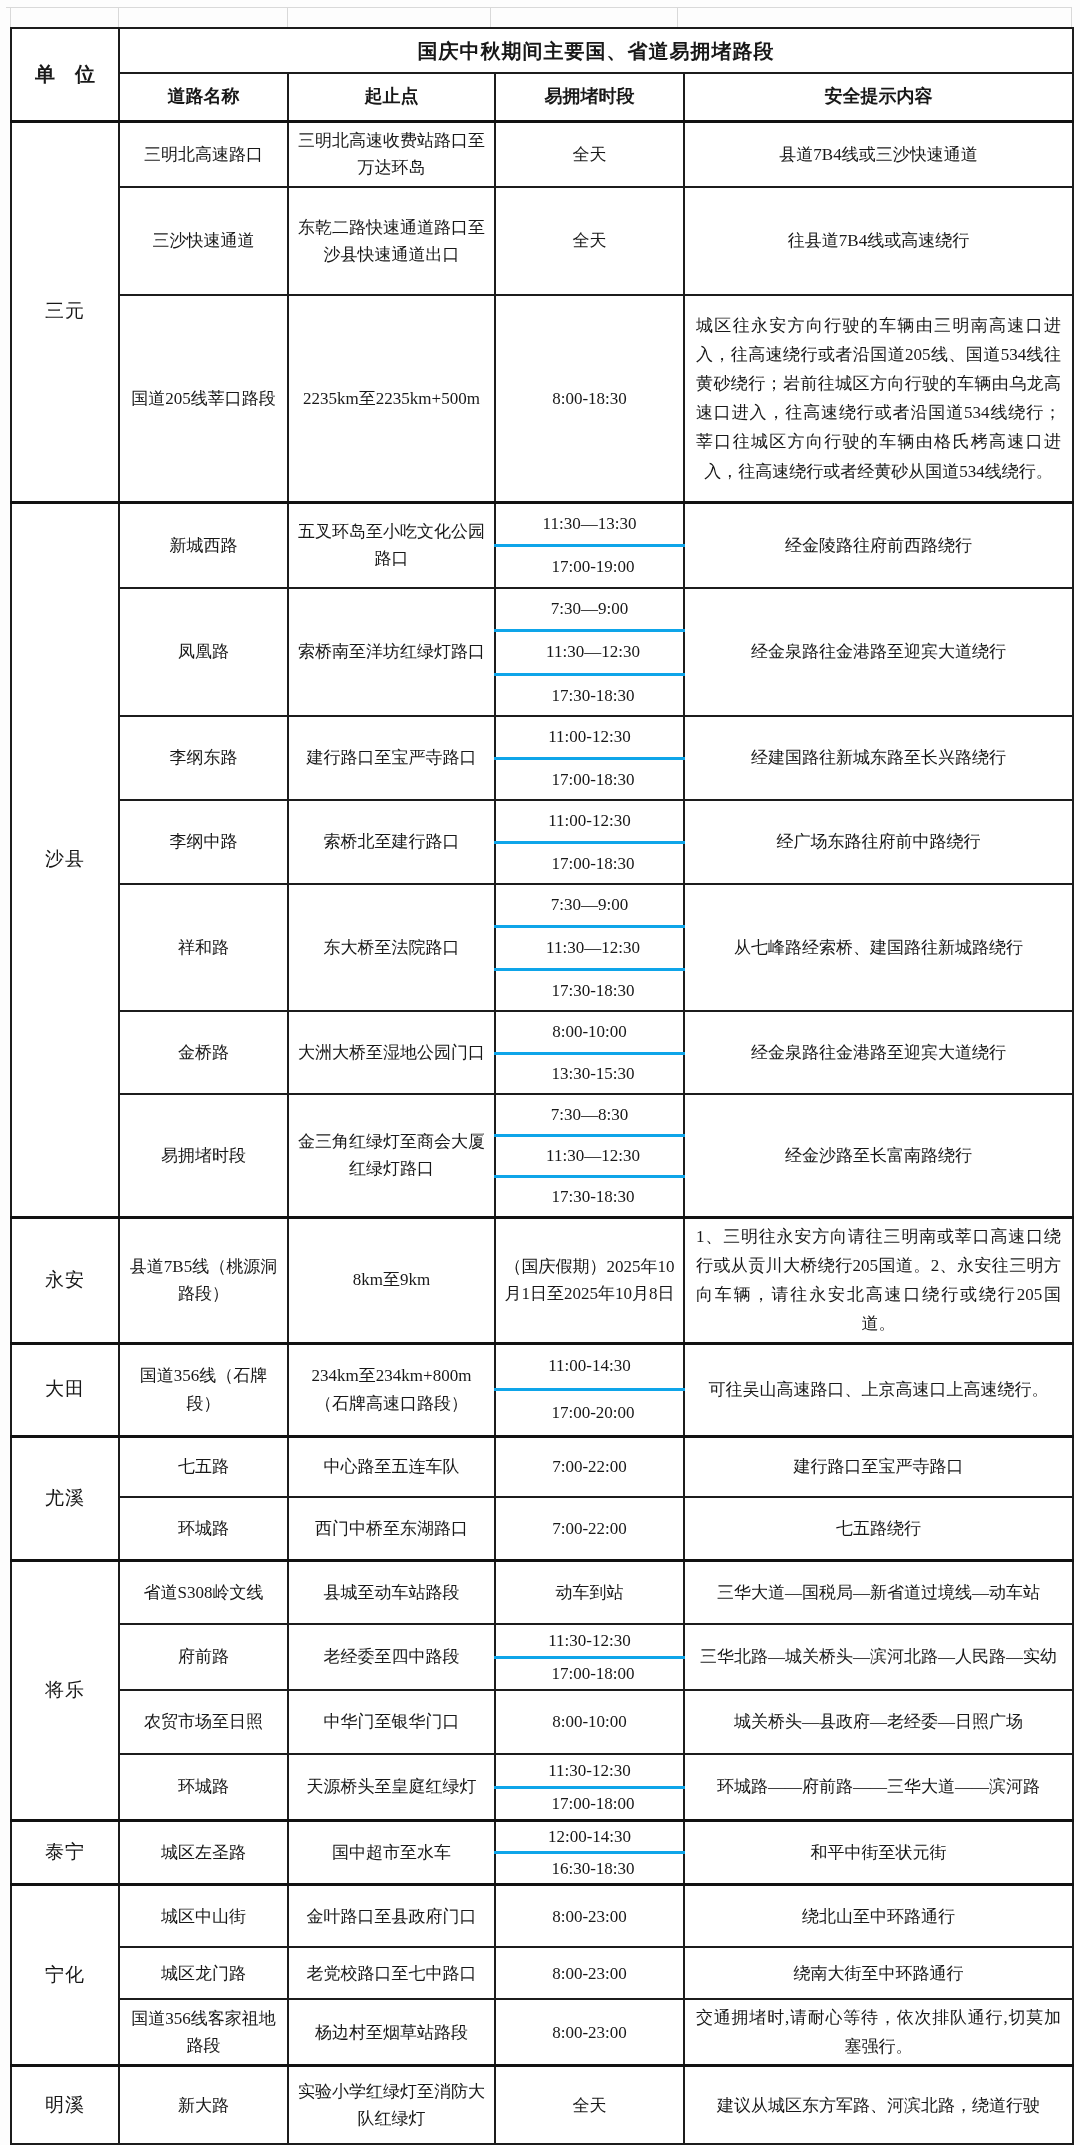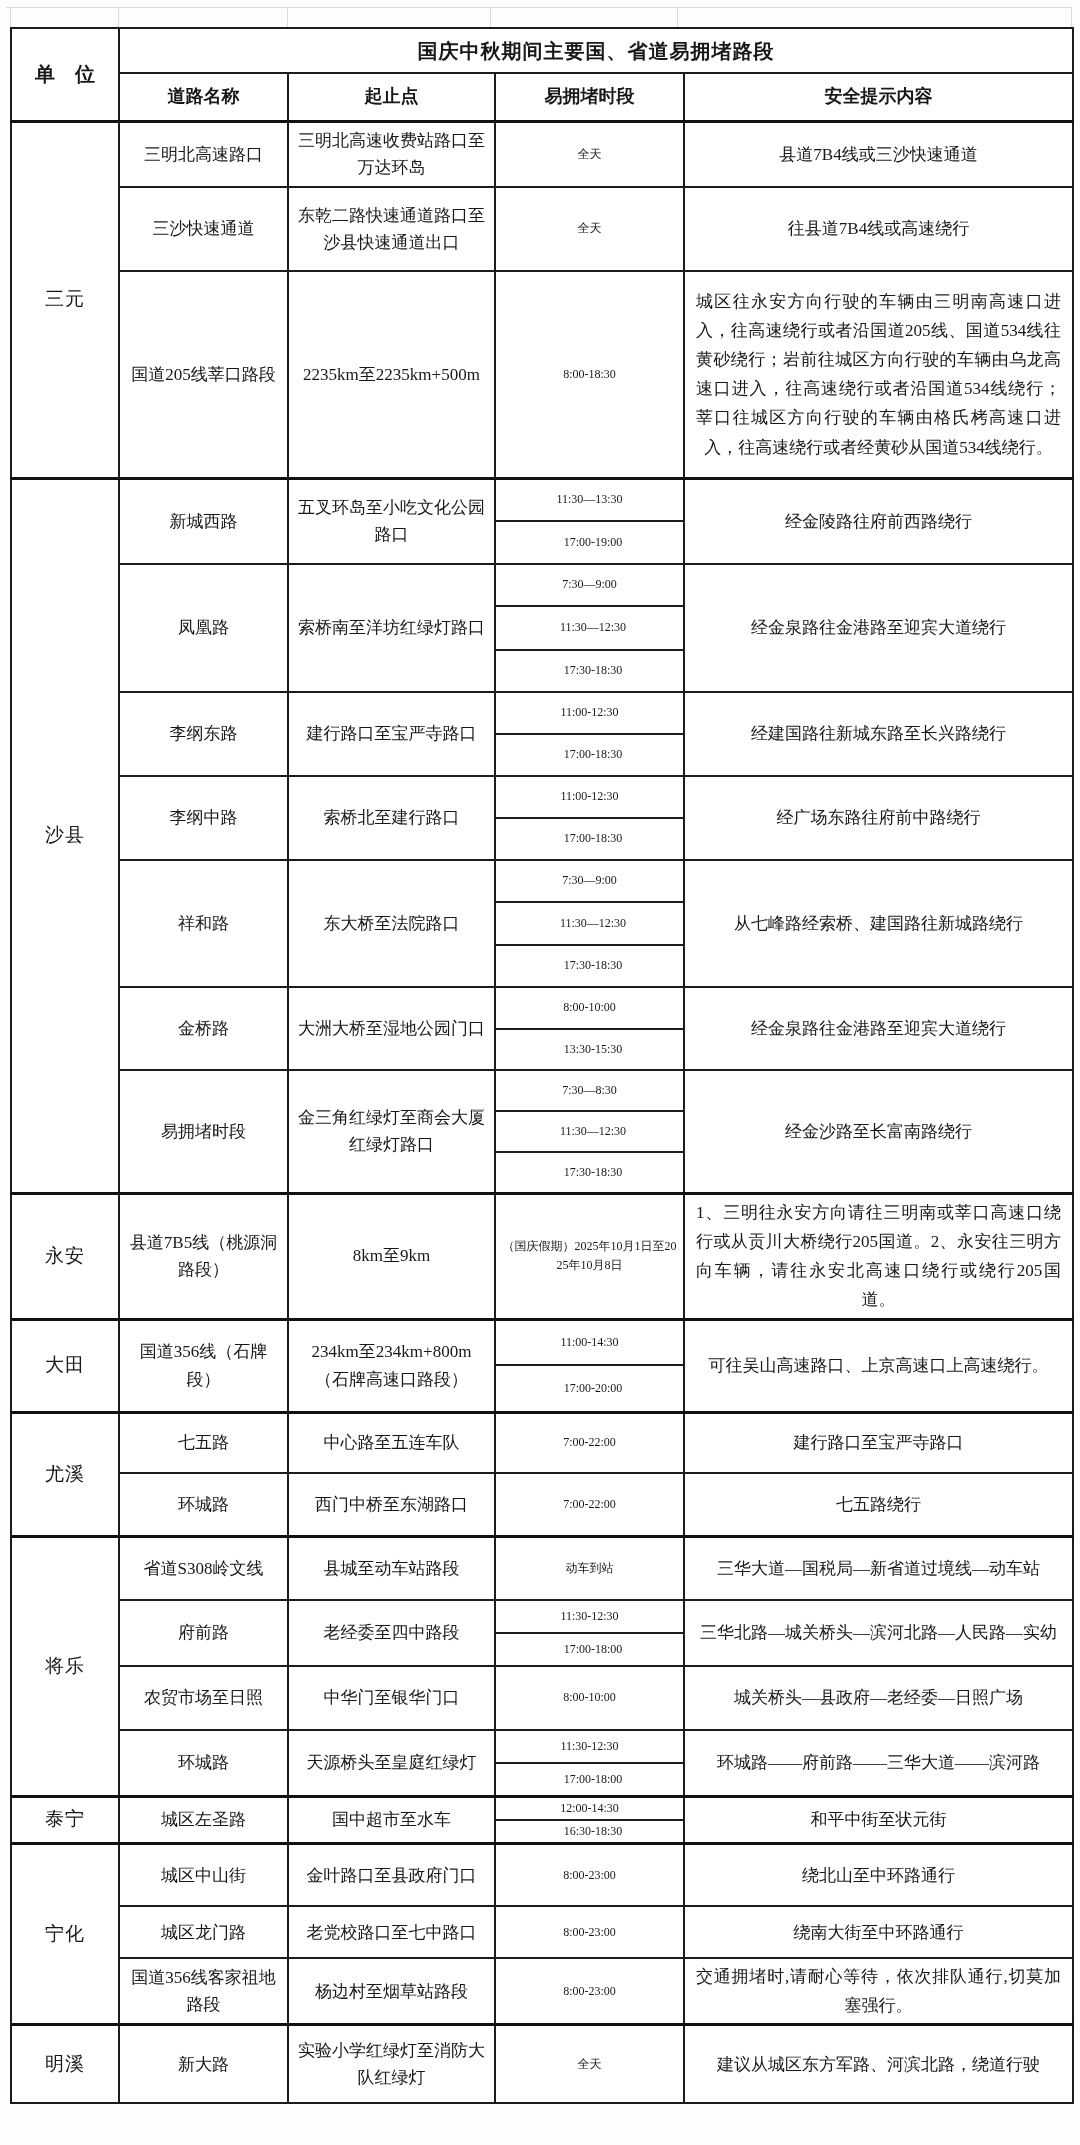--- a/index.html
+++ b/index.html
@@ -37,22 +37,22 @@
   thead tr.title-row{height:45px;}
   thead tr.cols-row{height:48px;}
   th.title-cell{font-size:20px;font-weight:bold;letter-spacing:1px;}
   th.unit-head{font-size:20px;font-weight:bold;}
   th.col-head{font-size:18px;font-weight:bold;}
   thead tr.cols-row th{border-bottom:3px solid #111;}
 
   td.unit-cell{font-size:19px;letter-spacing:1px;}
   td.road-cell{font-size:17px;padding:2px 8px;}
   td.endpoints-cell{font-size:17px;padding:2px 8px;}
-  td.time-cell{font-size:12px;padding:1px 4px;}
-  td.time-sub{border-top:1px solid #0ea5e9;padding-left:11px;}
+  td.time-cell{font-size:17px;padding:1px 4px;}
+  td.time-sub{border-top:3px solid #0ea5e9;padding-left:11px;}
   td.tip-cell{
     font-size:17px;
     padding:2px 11px;
     line-height:1.72;
     text-align:justify;
     text-align-last:center;
   }
   tr.section-start td{border-top:3px solid #111;}
 </style>
 </head>
@@ -91,21 +91,21 @@
       </tr>
     </thead>
     <tbody id="tbody">
         <tr class="section-start" style="height: 66px;">
           <td class="unit-cell" rowspan="3">三元</td>
           <td class="road-cell">三明北高速路口</td>
           <td class="endpoints-cell">三明北高速收费站路口至万达环岛</td>
           <td class="time-cell">全天</td>
           <td class="tip-cell">县道7B4线或三沙快速通道</td>
         </tr>
-        <tr style="height: 84px;">
+        <tr style="height: 108px;">
           <td class="road-cell">三沙快速通道</td>
           <td class="endpoints-cell">东乾二路快速通道路口至沙县快速通道出口</td>
           <td class="time-cell">全天</td>
           <td class="tip-cell">往县道7B4线或高速绕行</td>
         </tr>
         <tr style="height: 207px;">
           <td class="road-cell">国道205线莘口路段</td>
           <td class="endpoints-cell">2235km至2235km+500m</td>
           <td class="time-cell">8:00-18:30</td>
           <td class="tip-cell">城区往永安方向行驶的车辆由三明南高速口进入，往高速绕行或者沿国道205线、国道534线往黄砂绕行；岩前往城区方向行驶的车辆由乌龙高速口进入，往高速绕行或者沿国道534线绕行；莘口往城区方向行驶的车辆由格氏栲高速口进入，往高速绕行或者经黄砂从国道534线绕行。</td>

